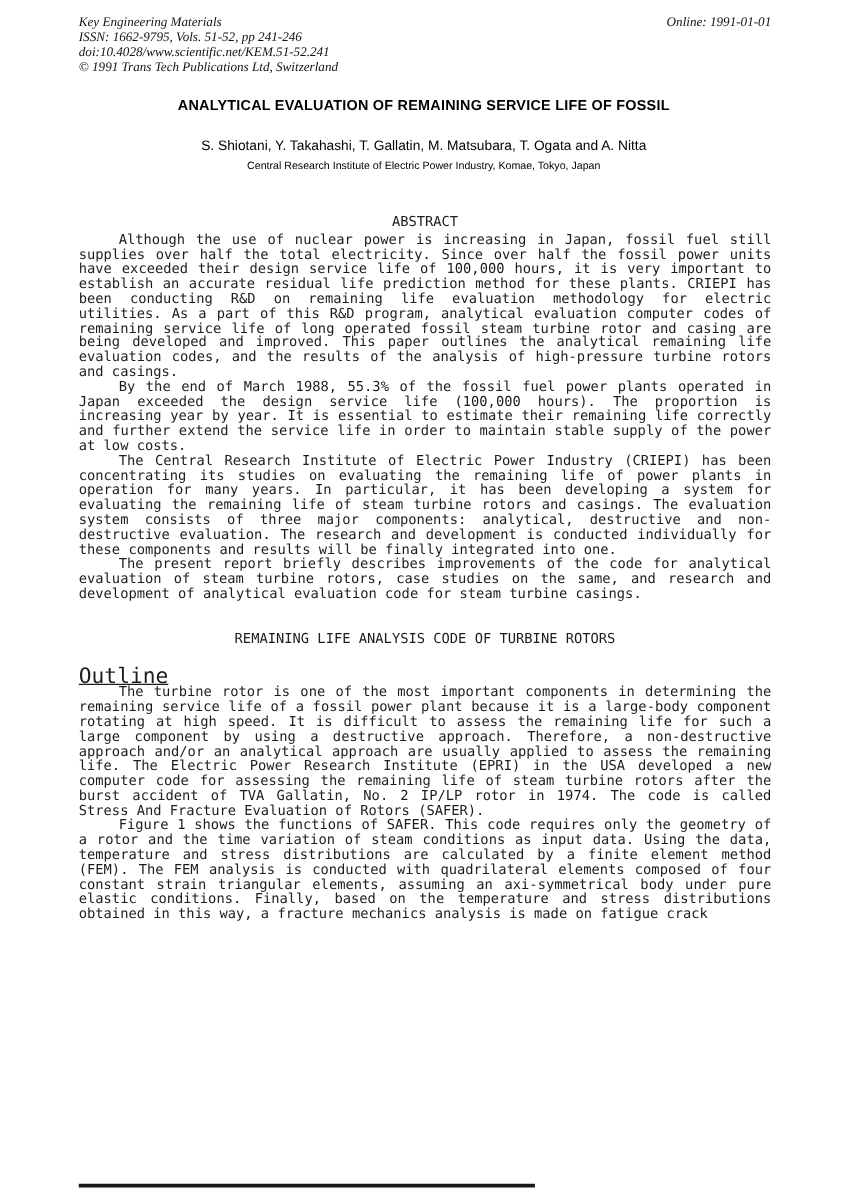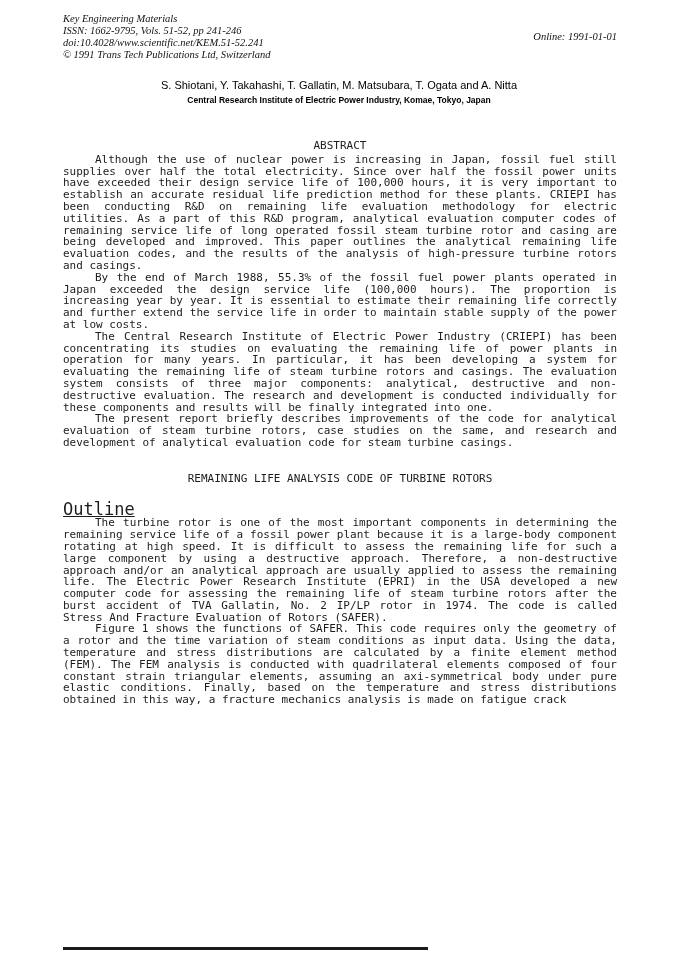--- a/index.html
+++ b/index.html
@@ -10,21 +10,21 @@
     height: 959px;
     background: #ffffff;
     overflow: hidden;
     color: #1c1c1c;
     font-family: "DejaVu Sans Mono", monospace;
   }
   
   .paper-header {
     display: flex;
     justify-content: space-between;
-    align-items: center;
+    align-items: flex-start;
     padding: 13px 61px 0 63px;
     font-family: "Liberation Serif", serif;
     font-style: italic;
     font-size: 10.5px;
     line-height: 12px;
     color: #111;
   }
   .header-left div { white-space: nowrap; }
   .header-right { white-space: nowrap; }
   
@@ -42,21 +42,21 @@
     margin-top: 18px;
     text-align: center;
     font-family: "Liberation Sans", sans-serif;
     font-size: 11px;
     color: #000;
   }
   .affiliation {
     margin-top: 4px;
     text-align: center;
     font-family: "Liberation Sans", sans-serif;
-    font-weight: bold;
+    font-weight: normal;
     font-size: 8.5px;
     color: #000;
   }
   
   .body-col {
     padding: 0 61px 0 63px;
     font-size: 11px;
     line-height: 11.8px;
   }
   .section-heading {
@@ -98,20 +98,21 @@
     <div class="header-left">
       <div>Key Engineering Materials</div>
       <div>ISSN: 1662-9795, Vols. 51-52, pp 241-246</div>
       <div>doi:10.4028/www.scientific.net/KEM.51-52.241</div>
       <div>© 1991 Trans Tech Publications Ltd, Switzerland</div>
     </div>
     <div class="header-right">Online: 1991-01-01</div>
   </header>
 
   <h1 class="title-block">
+    <div>ANALYTICAL EVALUATION OF REMAINING SERVICE LIFE OF FOSSIL</div>
   </h1>
 
   <div class="authors">S. Shiotani, Y. Takahashi, T. Gallatin, M. Matsubara, T. Ogata and A. Nitta</div>
   <div class="affiliation">Central Research Institute of Electric Power Industry, Komae, Tokyo, Japan</div>
 
   <div class="body-col">
 
     <section>
       <h2 class="section-heading heading-abstract">ABSTRACT</h2>
       <p>Although the use of nuclear power is increasing in Japan, fossil fuel still supplies over half the total electricity.  Since over half the fossil power units have exceeded their design service life of 100,000 hours, it is very important to establish an accurate residual life prediction method for these plants.  CRIEPI has been conducting R&amp;D on remaining life evaluation methodology for electric utilities.  As a part of this R&amp;D program, analytical evaluation computer codes of remaining service life of long operated fossil steam turbine rotor and casing are being developed and improved.  This paper outlines the analytical remaining life evaluation codes, and the results of the analysis of high-pressure turbine rotors and casings.</p>

